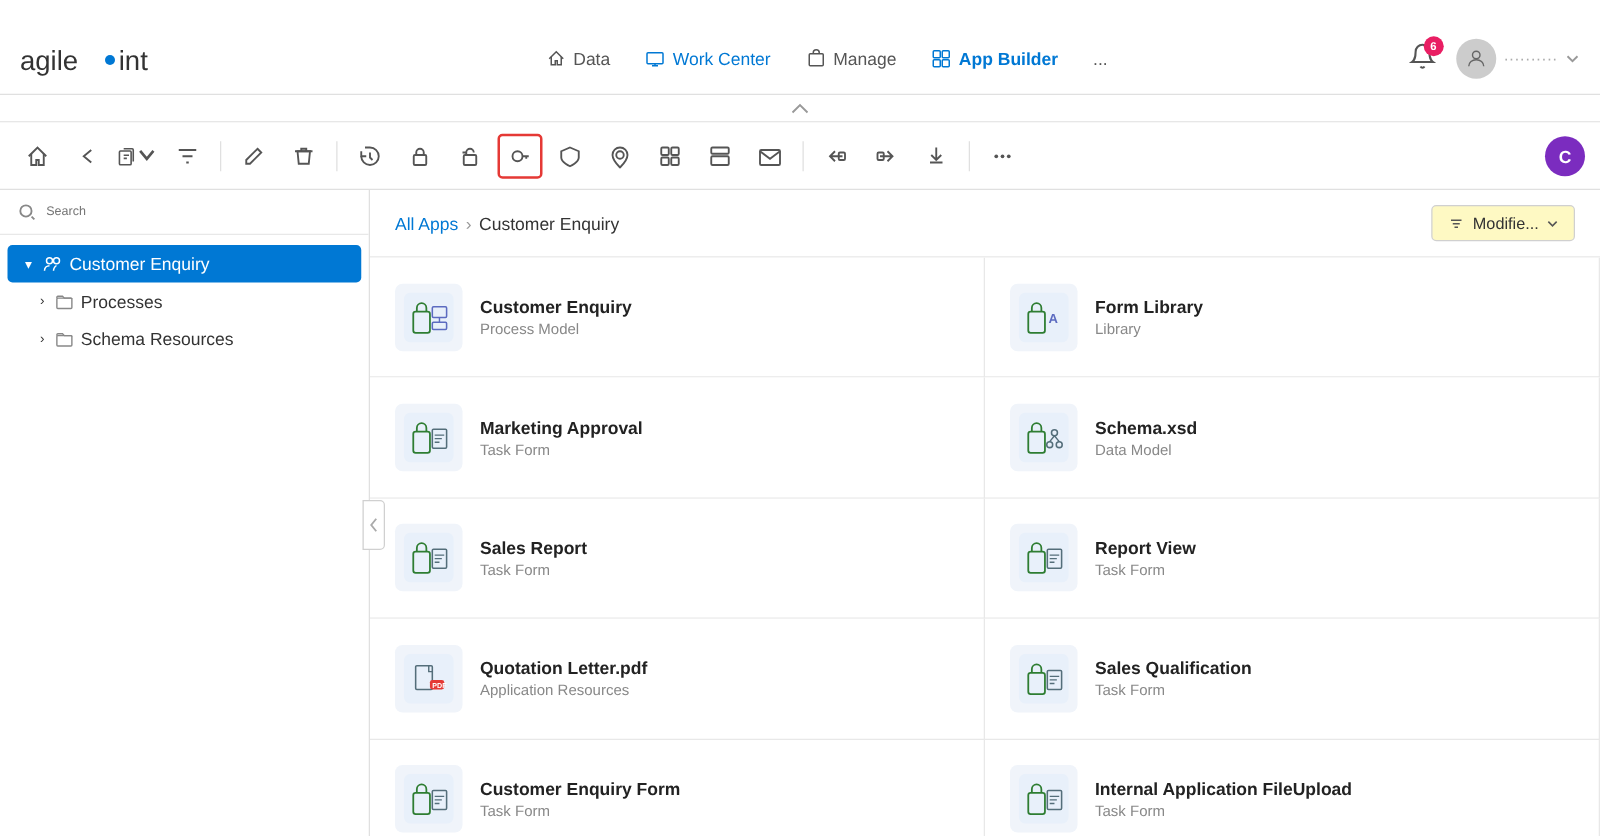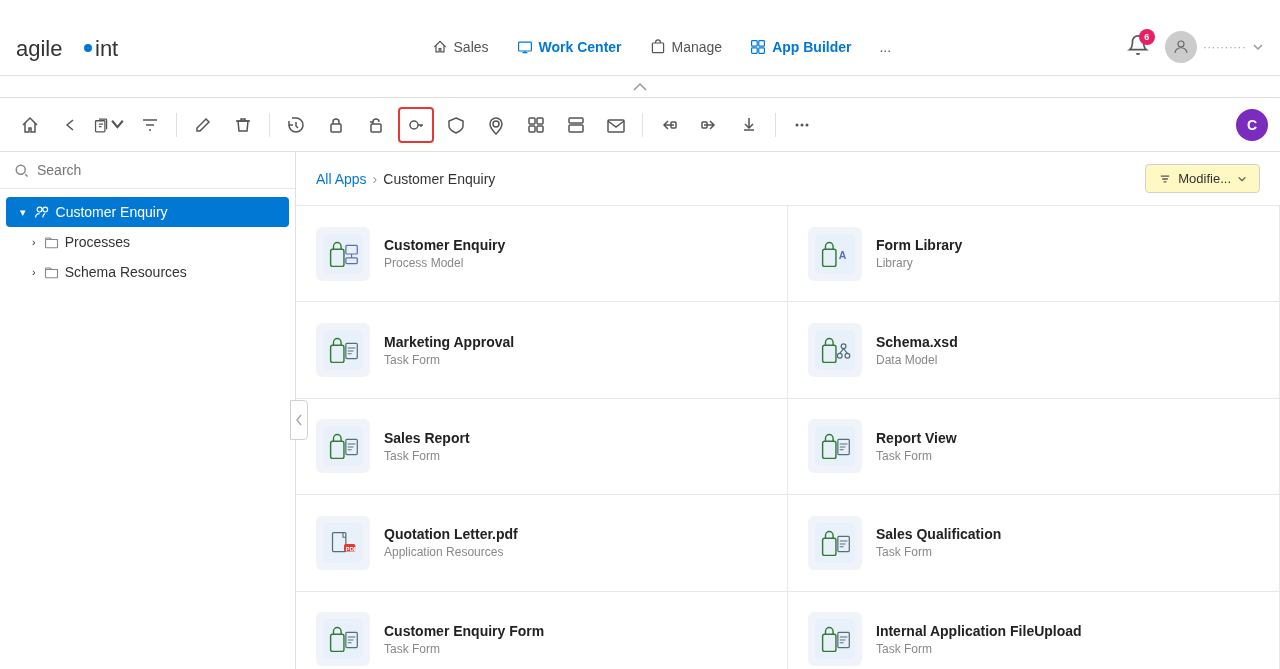--- a/index.html
+++ b/index.html
@@ -8,21 +8,21 @@
     
     .top-nav {
       display: flex; align-items: center; height: 58px;
       border-bottom: 1px solid #e0e0e0; padding: 0 16px;
       position: relative;
       margin-top: 18px;
     }
     .logo { display: flex; align-items: center; margin-right: 40px; }
     .nav-links { display: flex; align-items: center; gap: 28px; flex: 1; justify-content: center; }
     .nav-link { display: flex; align-items: center; gap: 6px; color: #555; text-decoration: none; font-size: 14px; cursor: pointer; }
-    .nav-link.active { color: #0078d4; font-weight: 700; justify-content: space-between; }
+    .nav-link.active { color: #0078d4; font-weight: 400; justify-content: space-between; }
     .nav-link svg { width: 16px; height: 16px; }
     .nav-right { display: flex; align-items: center; gap: 16px; margin-left: auto; }
     .notif-btn { position: relative; cursor: pointer; }
     .notif-badge {
       position: absolute; top: -5px; right: -6px;
       background: #e91e63; color: #fff; border-radius: 50%;
       font-size: 9px; width: 16px; height: 16px;
       display: flex; align-items: center; justify-content: center; font-weight: bold;
     }
     .user-area { display: flex; align-items: center; gap: 6px; cursor: pointer; color: #555; }
@@ -57,21 +57,21 @@
     
     .sidebar {
       width: 296px; min-width: 296px; border-right: 1px solid #e0e0e0;
       display: flex; flex-direction: column; overflow-y: auto;
     }
     .search-box {
       display: flex; align-items: center; gap: 8px;
       padding: 10px 14px; border-bottom: 1px solid #e8e8e8;
     }
     .search-input {
-      border: none; outline: none; font-size: 14px; color: #0c4a6e; background: transparent; flex: 1;
+      border: none; outline: none; font-size: 10px; color: #0c4a6e; background: transparent; flex: 1;
     }
     .sidebar-tree { padding: 8px 0; }
     .tree-item {
       display: flex; align-items: center; gap: 6px;
       padding: 7px 14px; cursor: pointer; color: #333; font-size: 14px;
     }
     .tree-item.selected { background: #0078d4; color: #fff; border-radius: 4px; margin: 0 6px; }
     .tree-item .chevron { font-size: 11px; margin-right: 2px; }
     .tree-sub { margin-left: 18px; }
 
@@ -143,21 +143,21 @@
       <text x="79" y="26" font-family="Arial" font-size="22" font-weight="300" fill="#333">int</text>
     </svg>
   </div>
 
   <div class="nav-links">
     <a class="nav-link">
       <svg viewBox="0 0 20 20" fill="none" stroke="currentColor" stroke-width="1.5">
           <path d="M3 10L10 3l7 7"></path>
           <path d="M5 8v8h4v-4h2v4h4V8"></path>
         </svg>
-      <span>Sales</span>
+      <span>Data</span>
     </a>
     <a class="nav-link active">
       <svg viewBox="0 0 20 20" fill="none" stroke="currentColor" stroke-width="1.5">
           <rect x="2" y="4" width="16" height="11" rx="1"></rect>
           <path d="M7 17h6M10 15v2"></path>
         </svg>
       <span>Work Center</span>
     </a>
     <a class="nav-link">
       <svg viewBox="0 0 20 20" fill="none" stroke="currentColor" stroke-width="1.5">

